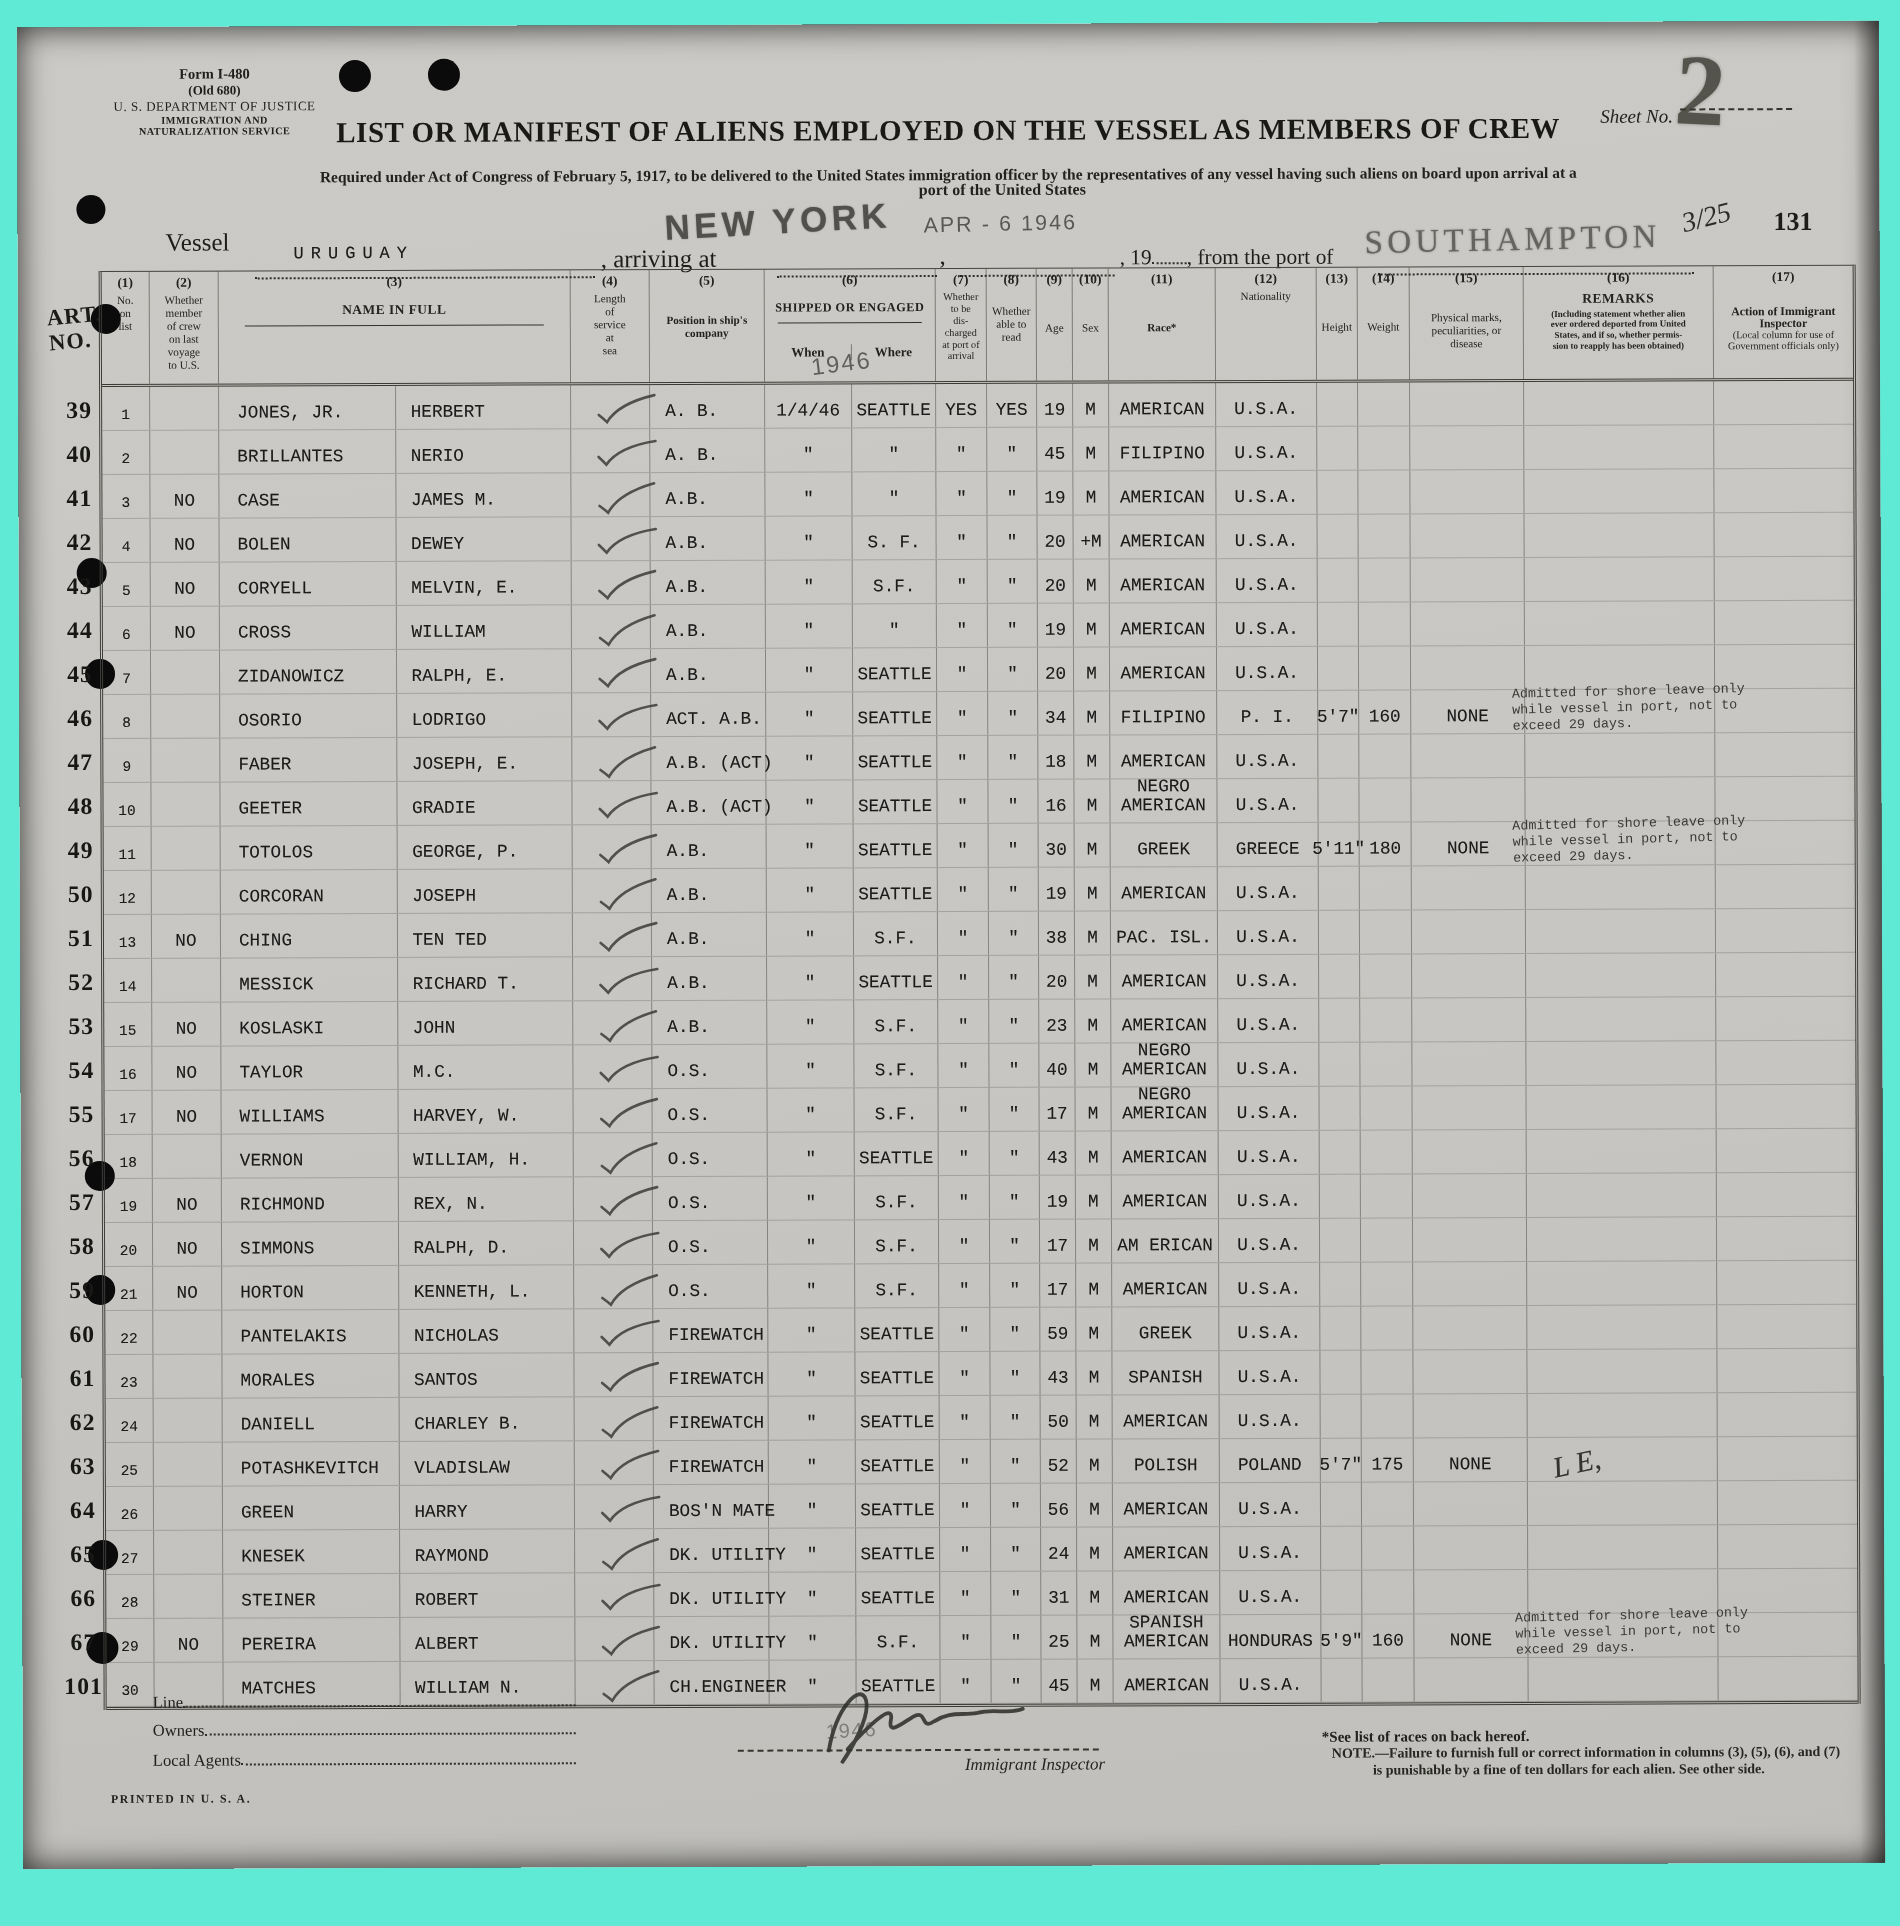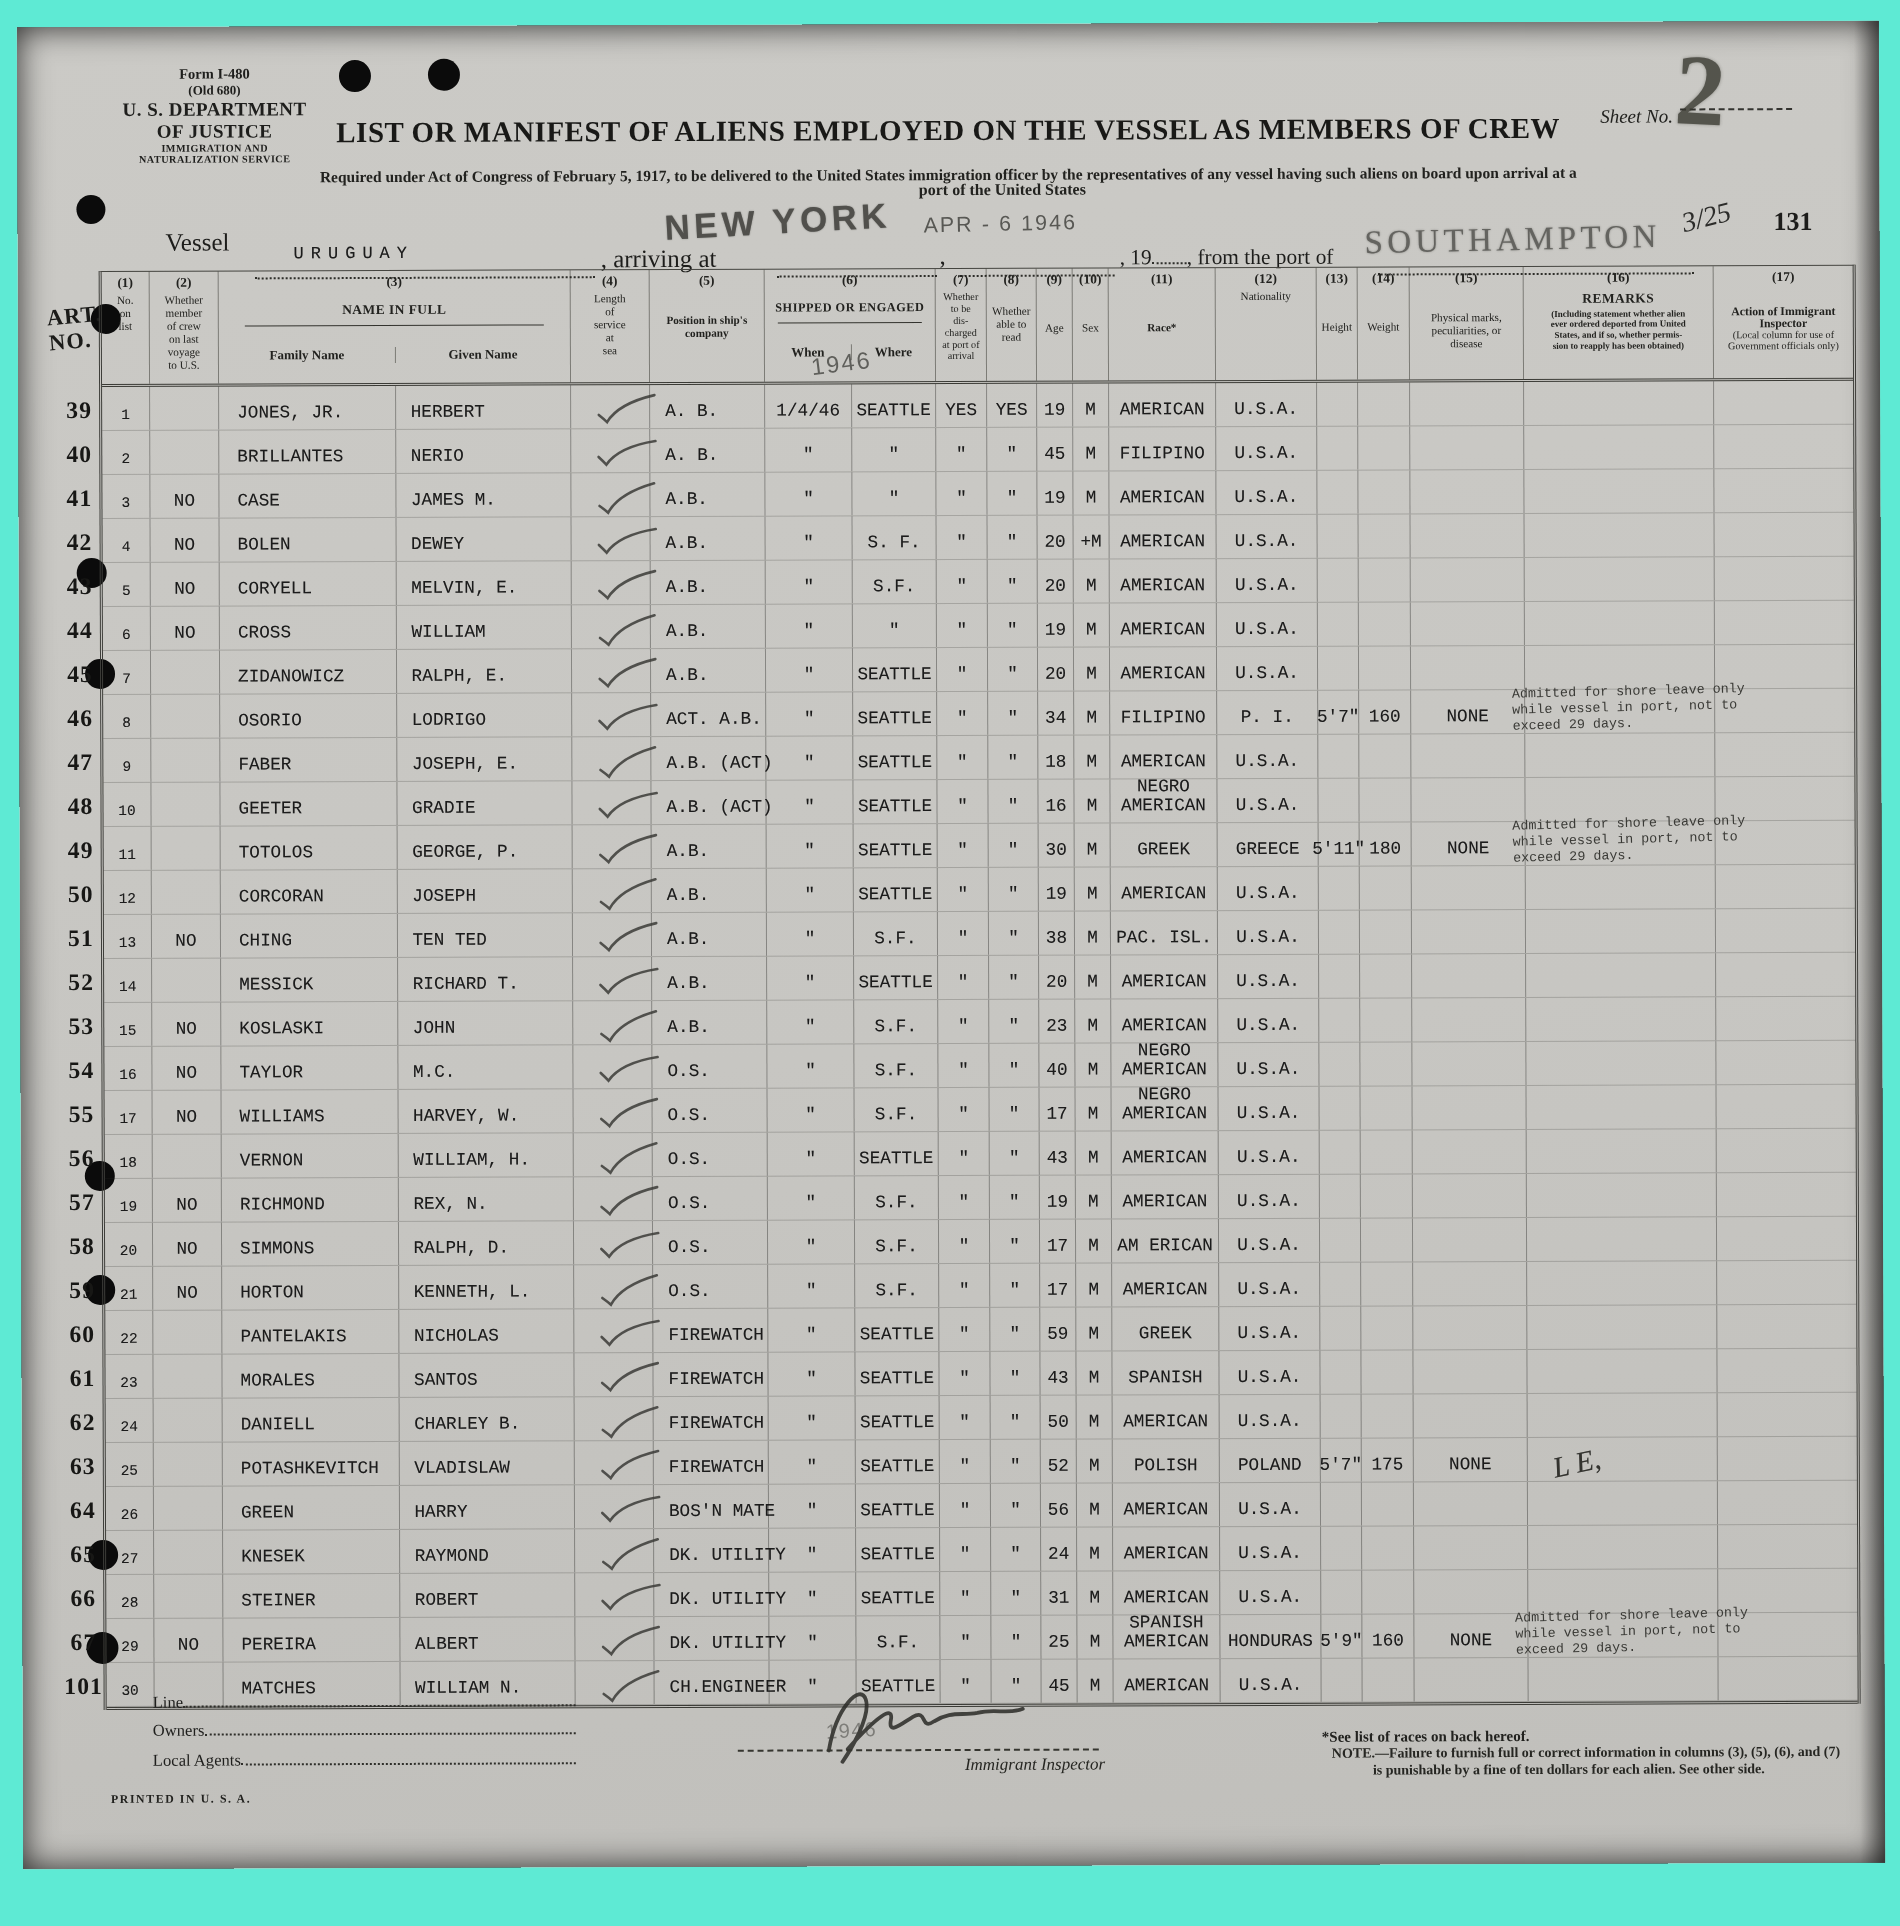--- a/index.html
+++ b/index.html
@@ -9,21 +9,21 @@
     background:linear-gradient(175deg,#cbcac6 0%,#c7c6c2 55%,#c0bfbb 100%);
     transform:rotate(-0.2deg);box-shadow:0 0 32px rgba(0,0,0,.8) inset;}
   .paper::after{content:"";position:absolute;right:0;top:0;width:25px;height:100%;
     background:linear-gradient(90deg,rgba(0,0,0,0),rgba(0,0,0,.35));pointer-events:none;}
   .dot{position:absolute;background:#0b0b0b;border-radius:50%;}
 
   
   .form-head{position:absolute;left:96px;top:39px;width:203px;text-align:center;color:#1e1e1c;}
   .fh1{font-weight:bold;font-size:14.5px;}
   .fh2{font-weight:bold;font-size:13px;}
-  .fh3{font-weight:bold;font-size:19px;letter-spacing:0.5px;}
+  .fh3{font-weight:normal;font-size:13px;letter-spacing:0.5px;}
   .fh4{font-weight:bold;font-size:10.2px;letter-spacing:0.5px;}
   .title{position:absolute;left:0;width:100%;top:90px;margin:0;text-align:center;
     font-size:29px;font-weight:bold;letter-spacing:0.5px;color:#191917;}
   .subtitle{position:absolute;left:0;width:100%;top:142px;text-align:center;
     font-size:15.5px;font-weight:bold;color:#22221f;}
   .port-line{position:absolute;left:835px;top:157px;width:300px;text-align:center;
     font-size:16px;font-weight:bold;color:#22221f;}
   .sheet-label{position:absolute;left:1583px;top:84px;font-style:italic;font-size:19px;color:#22221f;}
   .sheet-dashes{position:absolute;left:1663px;top:87px;width:112px;border-bottom:2.1px dashed #33332f;}
   .sheet-stamp{position:absolute;left:1658px;top:19px;font-size:101px;line-height:101px;font-weight:bold;
@@ -177,24 +177,20 @@
 member
 of crew
 on last
 voyage
 to U.S.</div>
         </div>
         <div class="hc" style="width:352px;">
           <div class="hnum">(3)</div>
           <div class="grp-title">NAME IN FULL</div>
           <div class="grp-rule"></div>
-          <div class="subsplit">
-            <div class="sub" style="width:177px;">Family Name</div>
-            <div class="sub" style="width:175px;border-left:0.5px solid rgba(30,30,25,.45);">Given Name</div>
-          </div>
         </div>
         <div class="hc" style="width:79px;">
           <div class="hnum">(4)</div>
           <div class="hlab pre">Length
 of
 service
 at
 sea</div>
         </div>
         <div class="hc" style="width:115px;">

